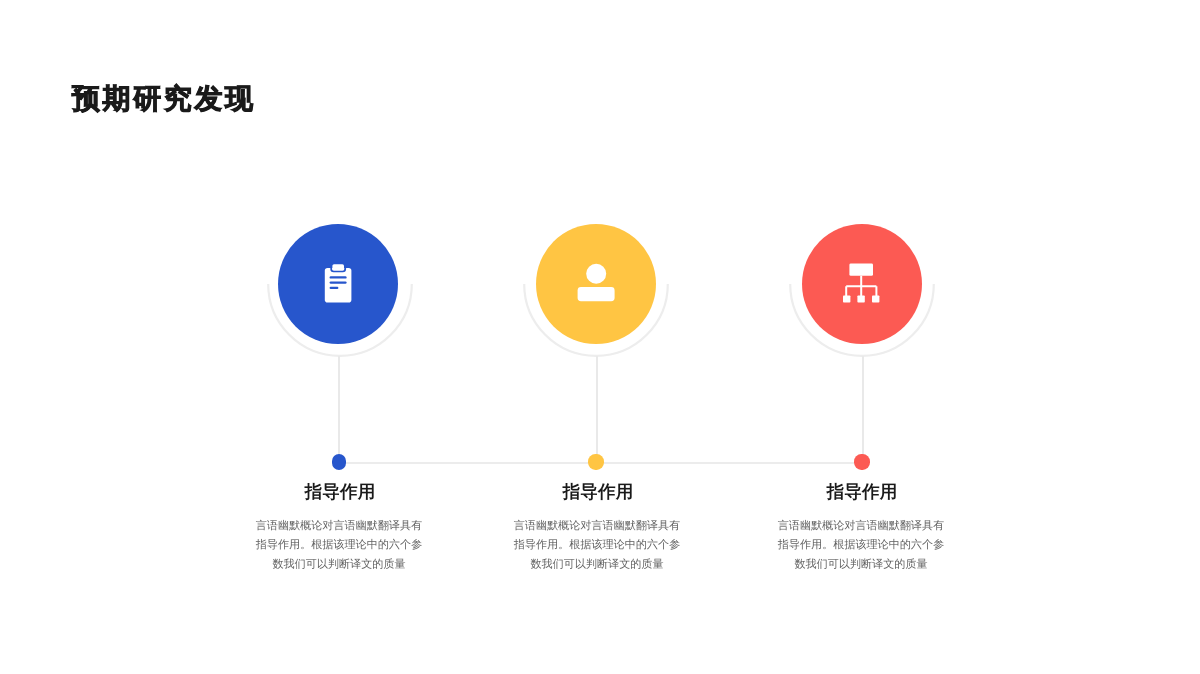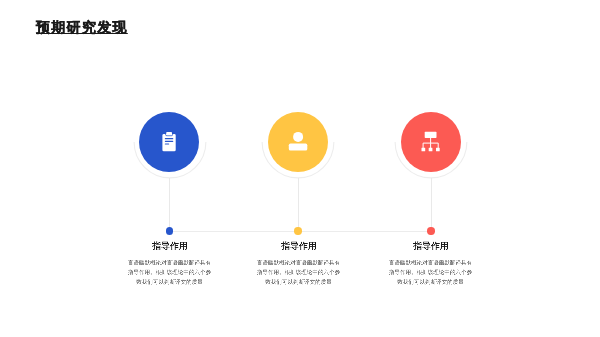--- a/index.html
+++ b/index.html
@@ -1,21 +1,21 @@
 <!DOCTYPE html>
 <html><head>
 <meta charset="utf-8">
 <title>slide</title>
 <style>
   html,body{margin:0;padding:0;}
   body{width:600px;height:337px;background:#ffffff;overflow:hidden;
        font-family:"Liberation Sans",sans-serif;}
   .slide{position:relative;width:600px;height:337px;background:#fff;overflow:hidden;}
   .title,.heading,.body{will-change:transform;}
-  .title{position:absolute;opacity:0.999;left:36px;top:19px;font-size:14px;font-weight:700;color:#1a1a1a;letter-spacing:1.3px;text-decoration:underline;-webkit-text-stroke:0.4px #1a1a1a;}
+  .title{position:absolute;opacity:0.999;left:36px;top:41px;font-size:14px;font-weight:700;color:#1a1a1a;letter-spacing:1.3px;-webkit-text-stroke:0.4px #1a1a1a;}
   .arc{position:absolute;}
   .disc{position:absolute;border-radius:50%;}
   .vline{position:absolute;width:1px;background:#e9e9e9;}
   .hline{position:absolute;height:1px;background:#ececec;}
   .dot{position:absolute;border-radius:50%;}
   .heading{position:absolute;opacity:0.999;font-size:35.2px;font-weight:700;color:#1a1a1a;text-align:center;letter-spacing:.2px;transform:scale(0.25);transform-origin:0 0;}
   .body{position:absolute;opacity:0.999;font-size:22.2px;line-height:38.4px;color:#5f5f5f;text-align:center;transform:scale(0.25);transform-origin:0 0;}
   .ico{position:absolute;}
 </style>
 </head>

